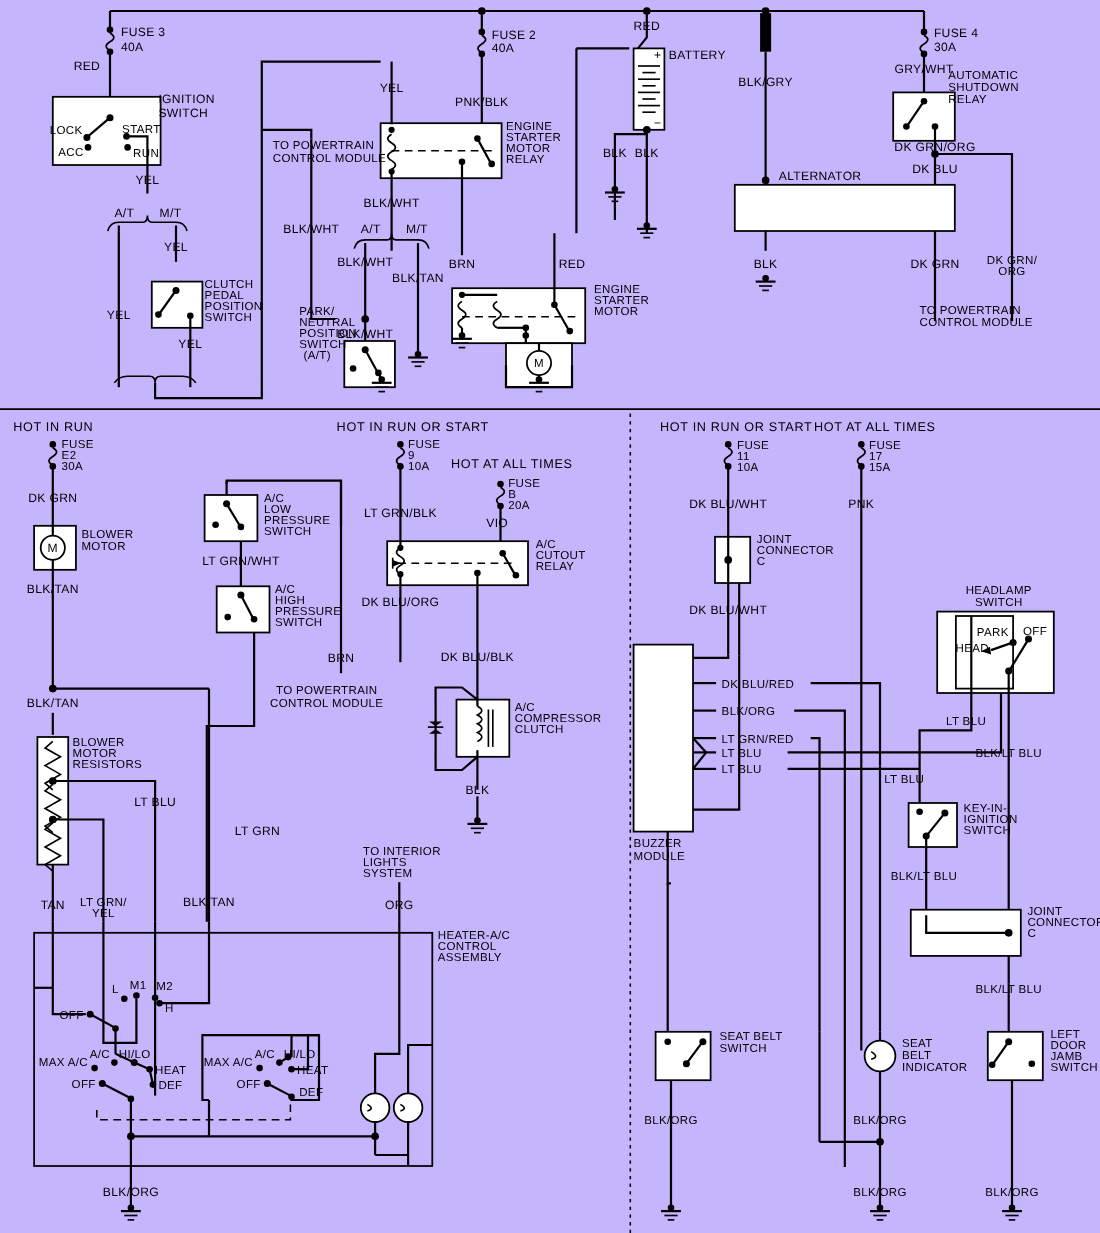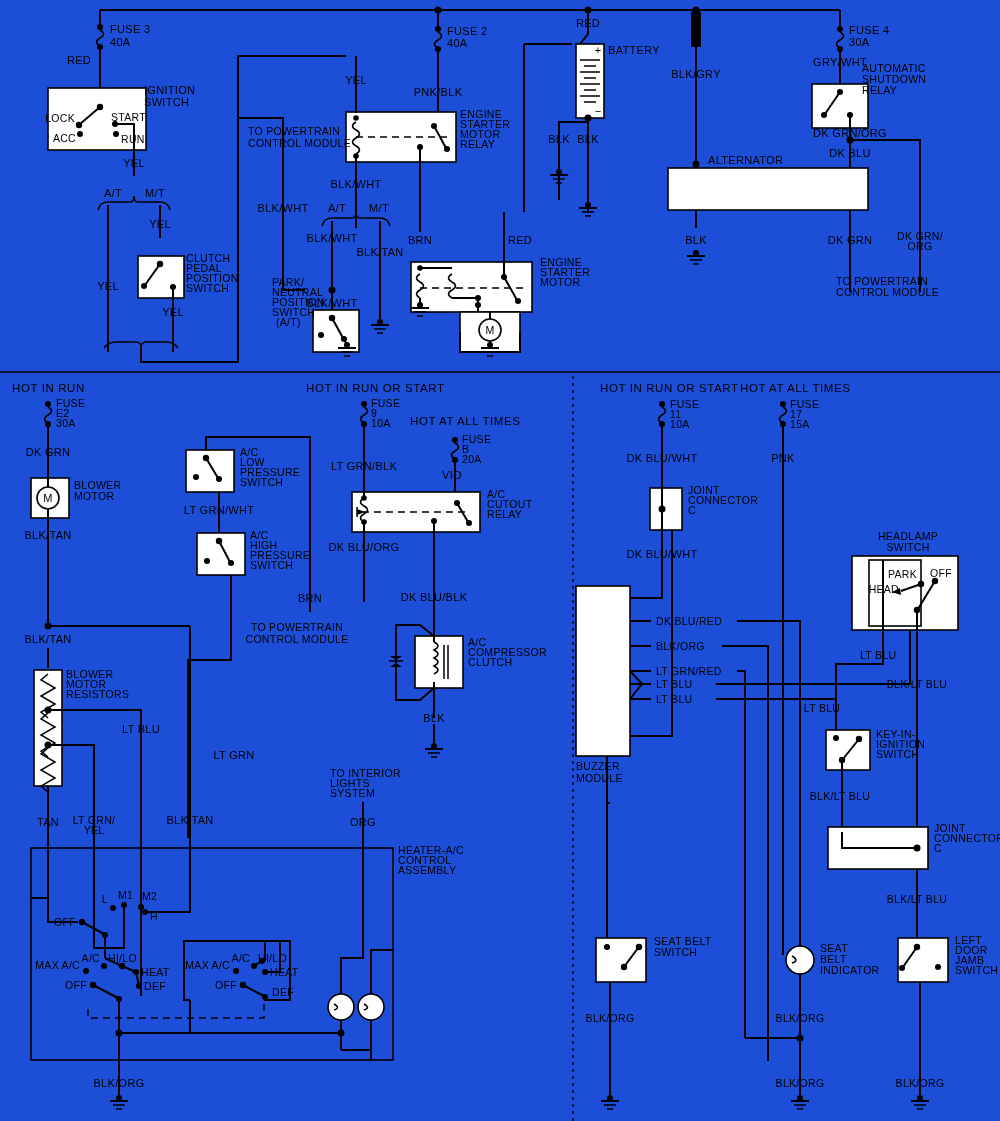--- a/index.html
+++ b/index.html
@@ -1,17 +1,17 @@
 <!DOCTYPE html>
 <html><head>
 <meta charset="utf-8">
 <style>
   html,body{margin:0;padding:0;background:#ffffff;}
   body{width:1000px;height:1121px;font-family:"Liberation Sans",sans-serif;}
-  #sheet{position:relative;width:1000px;height:1121px;overflow:hidden;background:#1d4ed8;}
+  #sheet{position:relative;width:1000px;height:1121px;overflow:hidden;background:#c4b5fd;}
   svg{display:block;}
   .wire{stroke:#000;stroke-width:2;fill:none;stroke-linecap:butt;}
   .wire-thin{stroke:#000;stroke-width:1.5;fill:none;}
   .box{stroke:#000;stroke-width:1.6;fill:none;}
   .boxf{stroke:#000;stroke-width:1.6;fill:#fff;}
   .dash{stroke:#000;stroke-width:1.4;fill:none;stroke-dasharray:7 5;}
   .dot{fill:#000;}
   .sep{stroke:#000;stroke-width:1.6;}
   .sepd{stroke:#000;stroke-width:1.4;stroke-dasharray:3 4;}
   text{font-family:"Liberation Sans",sans-serif;font-size:11px;fill:#000;letter-spacing:.3px;}

